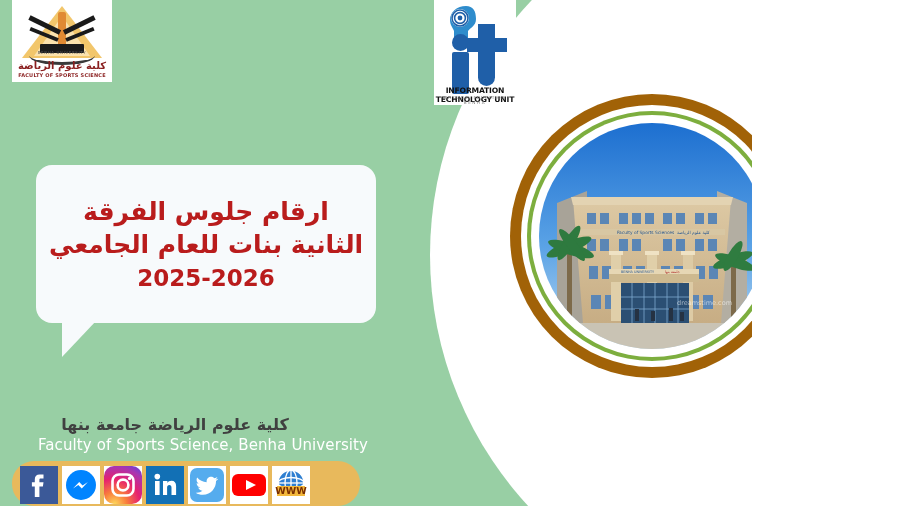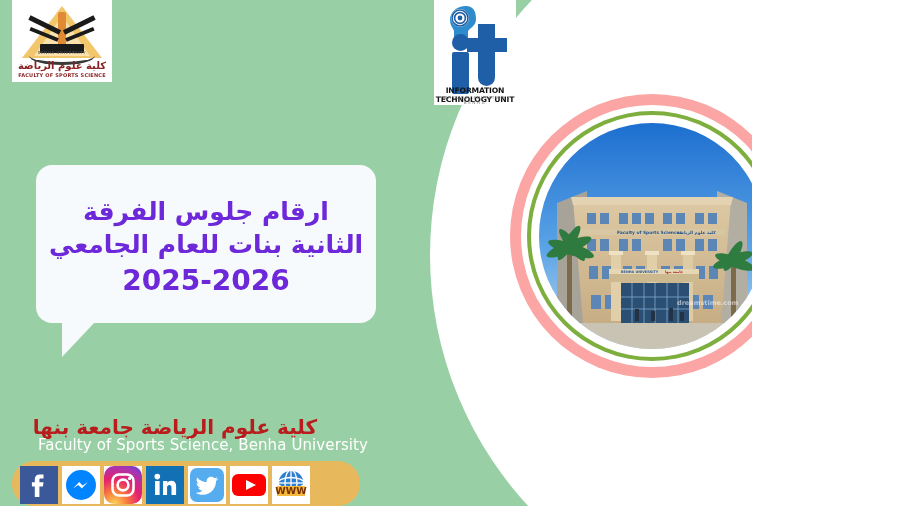--- a/index.html
+++ b/index.html
@@ -218,45 +218,44 @@
     width: 0; height: 0;
     border-left: 34px solid #f7fafc;
     border-bottom: 36px solid transparent;
   }
   .bubble-text {
     position: absolute;
     left: 0; right: 0;
     top: 30px;
     text-align: center;
     direction: rtl;
-    color: #6d28d9;
+    color: #b91c1c;
     font-weight: bold;
     font-size: 25px;
     line-height: 1.32;
     padding: 0 10px;
     box-sizing: border-box;
   }
   .bubble-year {
     display: block;
     direction: ltr;
-    font-size: 28px;
+    font-size: 23px;
     font-weight: bold;
     margin-top: 2px;
   }
 
   
   .photo-ring {
     position: absolute;
     left: 510px;
     top: 94px;
     width: 284px;
     height: 284px;
     border-radius: 50%;
-    background: #fca5a5;
-    font-weight: bold;
+    background: #a16207;
   }
   .photo-ring .r-white {
     position: absolute;
     left: 11px; top: 11px;
     width: 262px; height: 262px;
     border-radius: 50%;
     background: #ffffff;
   }
   .photo-ring .r-green {
     position: absolute;
@@ -281,22 +280,22 @@
   }
   .photo-clip svg { display: block; }
 
   
   .foot-ar {
     position: absolute;
     left: 0; top: 415px;
     width: 350px;
     text-align: center;
     direction: rtl;
-    color: #b91c1c;
-    font-size: 20px;
+    color: #404040;
+    font-size: 16px;
     font-weight: bold;
     letter-spacing: 0.5px;
   }
   .foot-en {
     position: absolute;
     left: 0; top: 436px;
     width: 350px;
     text-align: center;
     color: #ffffff;
     font-size: 15px;

